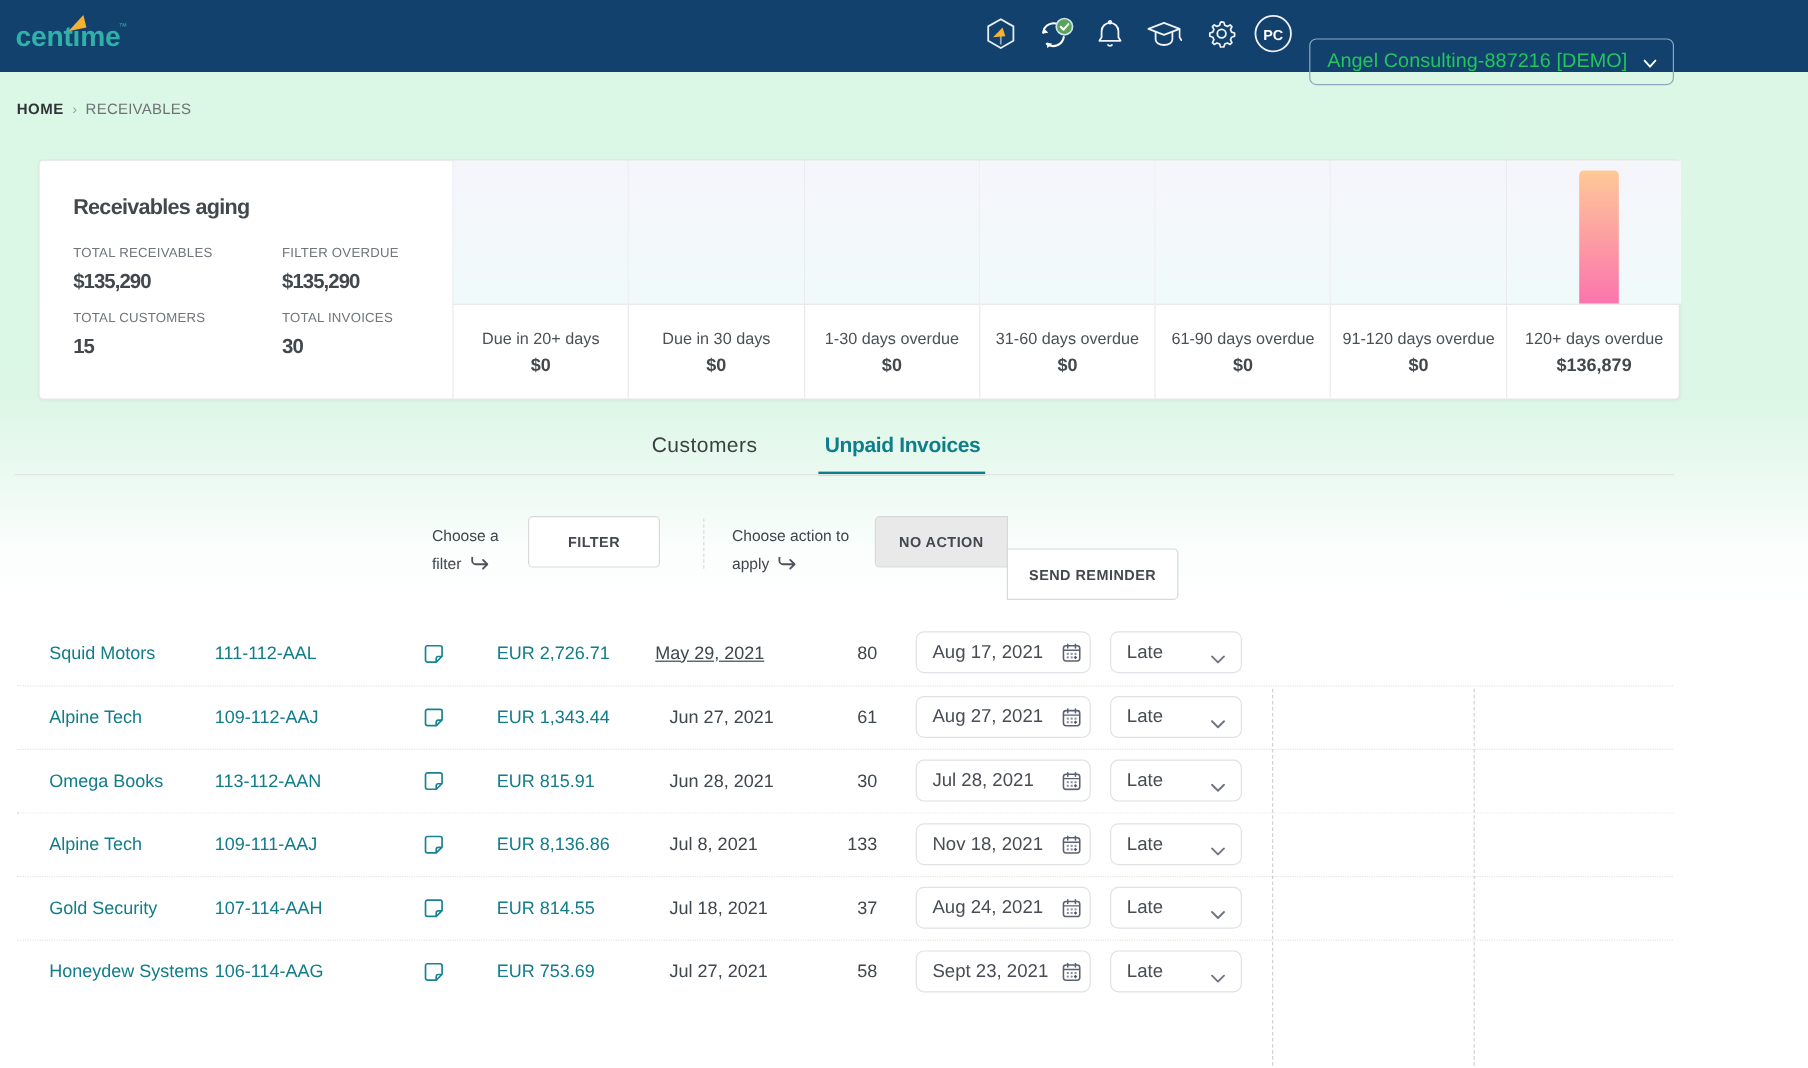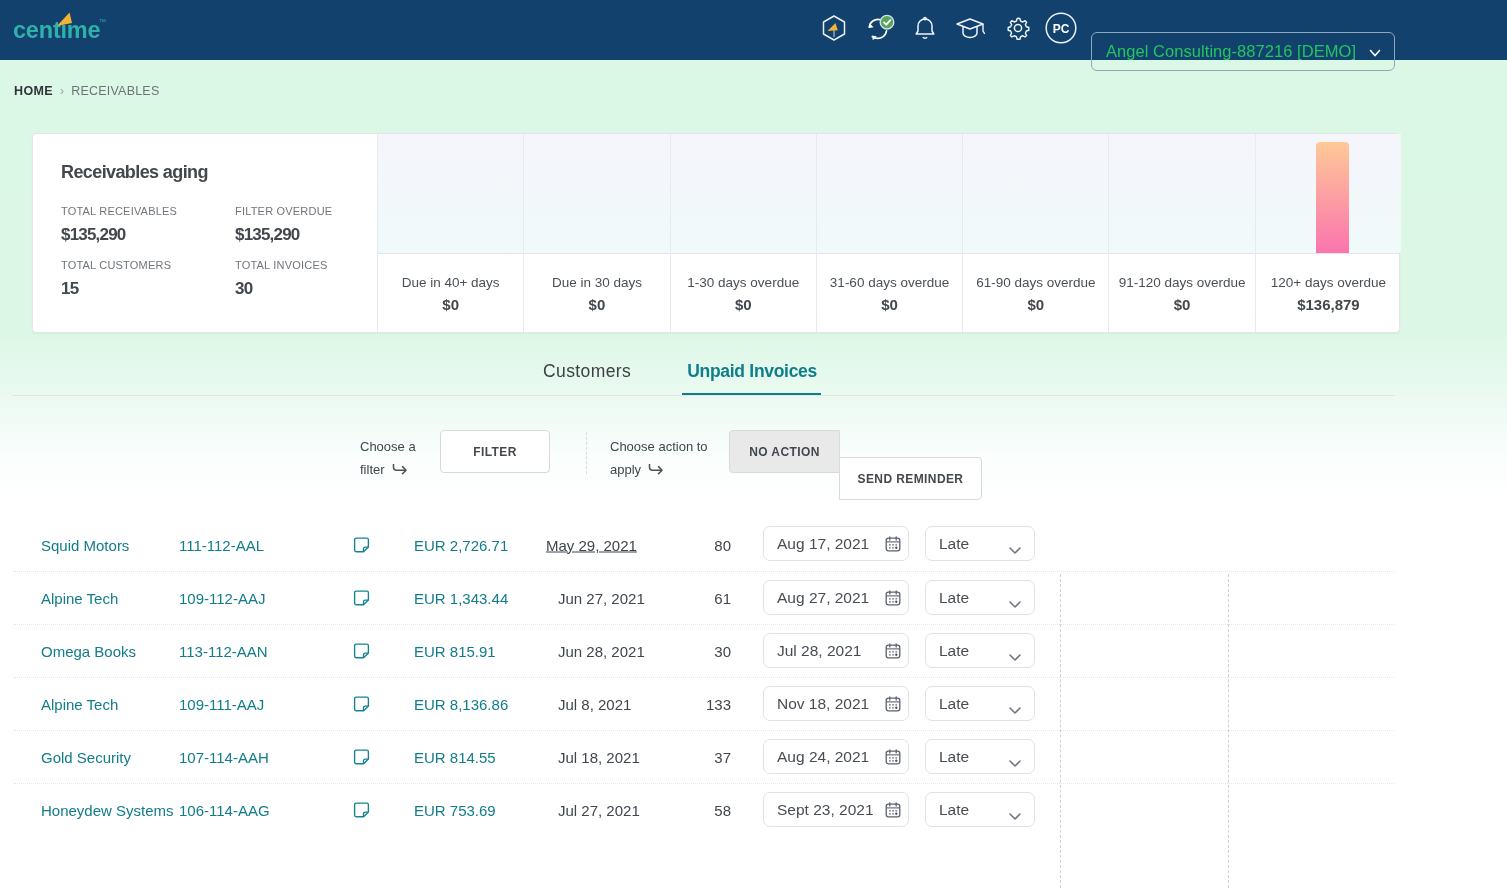--- a/index.html
+++ b/index.html
@@ -151,21 +151,21 @@
         </div>
       <div class="scol">
           <div class="slabel">TOTAL INVOICES</div>
           <div class="sval">30</div>
         </div>
     </div>
   </div>
   <div class="cols">
     <div class="col">
         <div class="plot"></div>
-        <div class="clabel">Due in 40+ days</div>
+        <div class="clabel">Due in 20+ days</div>
         <div class="cval">$0</div>
       </div>
     <div class="col">
         <div class="plot"></div>
         <div class="clabel">Due in 30 days</div>
         <div class="cval">$0</div>
       </div>
     <div class="col">
         <div class="plot"></div>
         <div class="clabel">1-30 days overdue</div>

